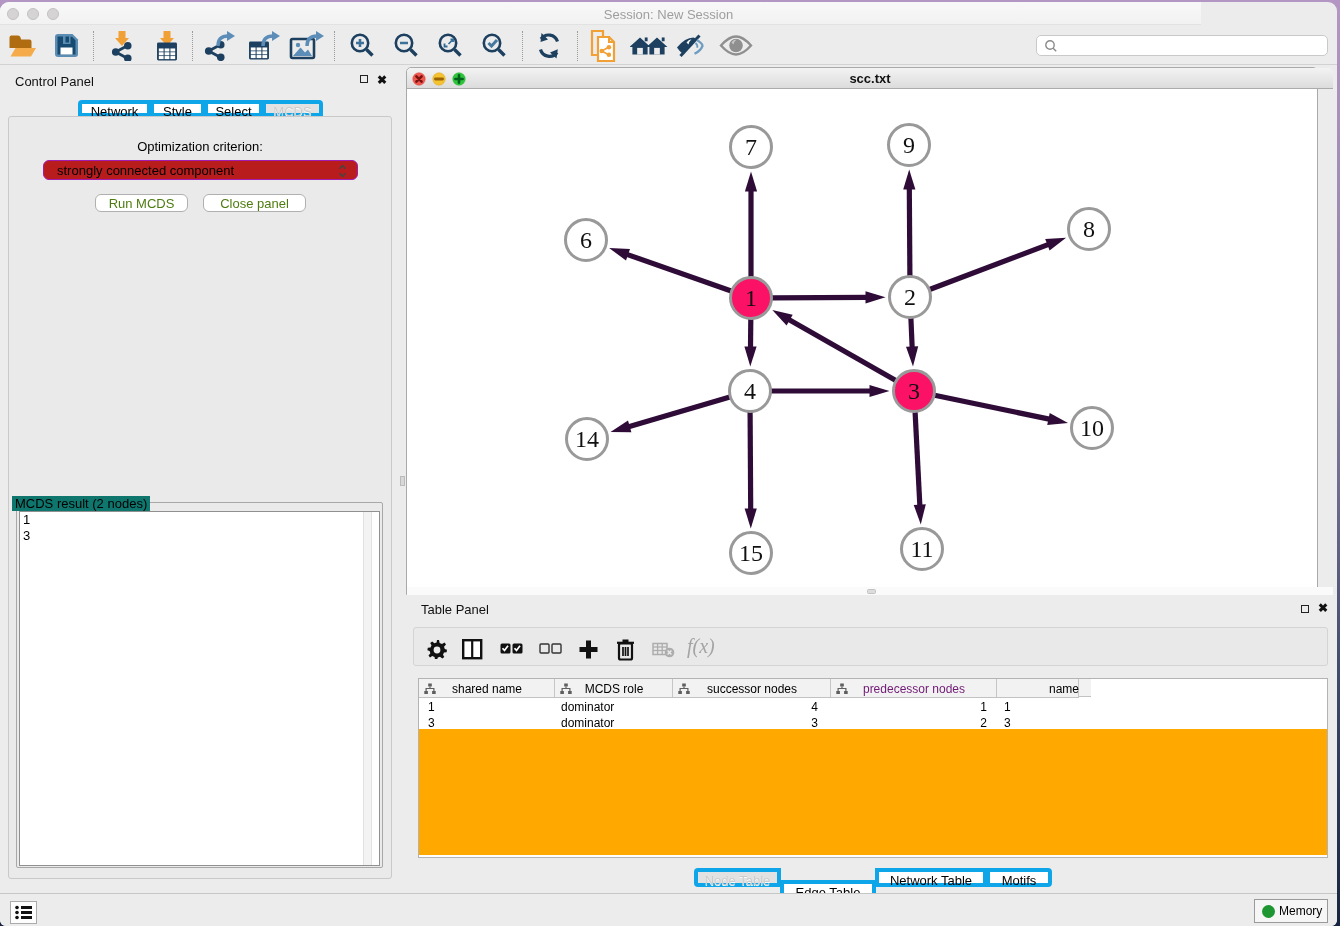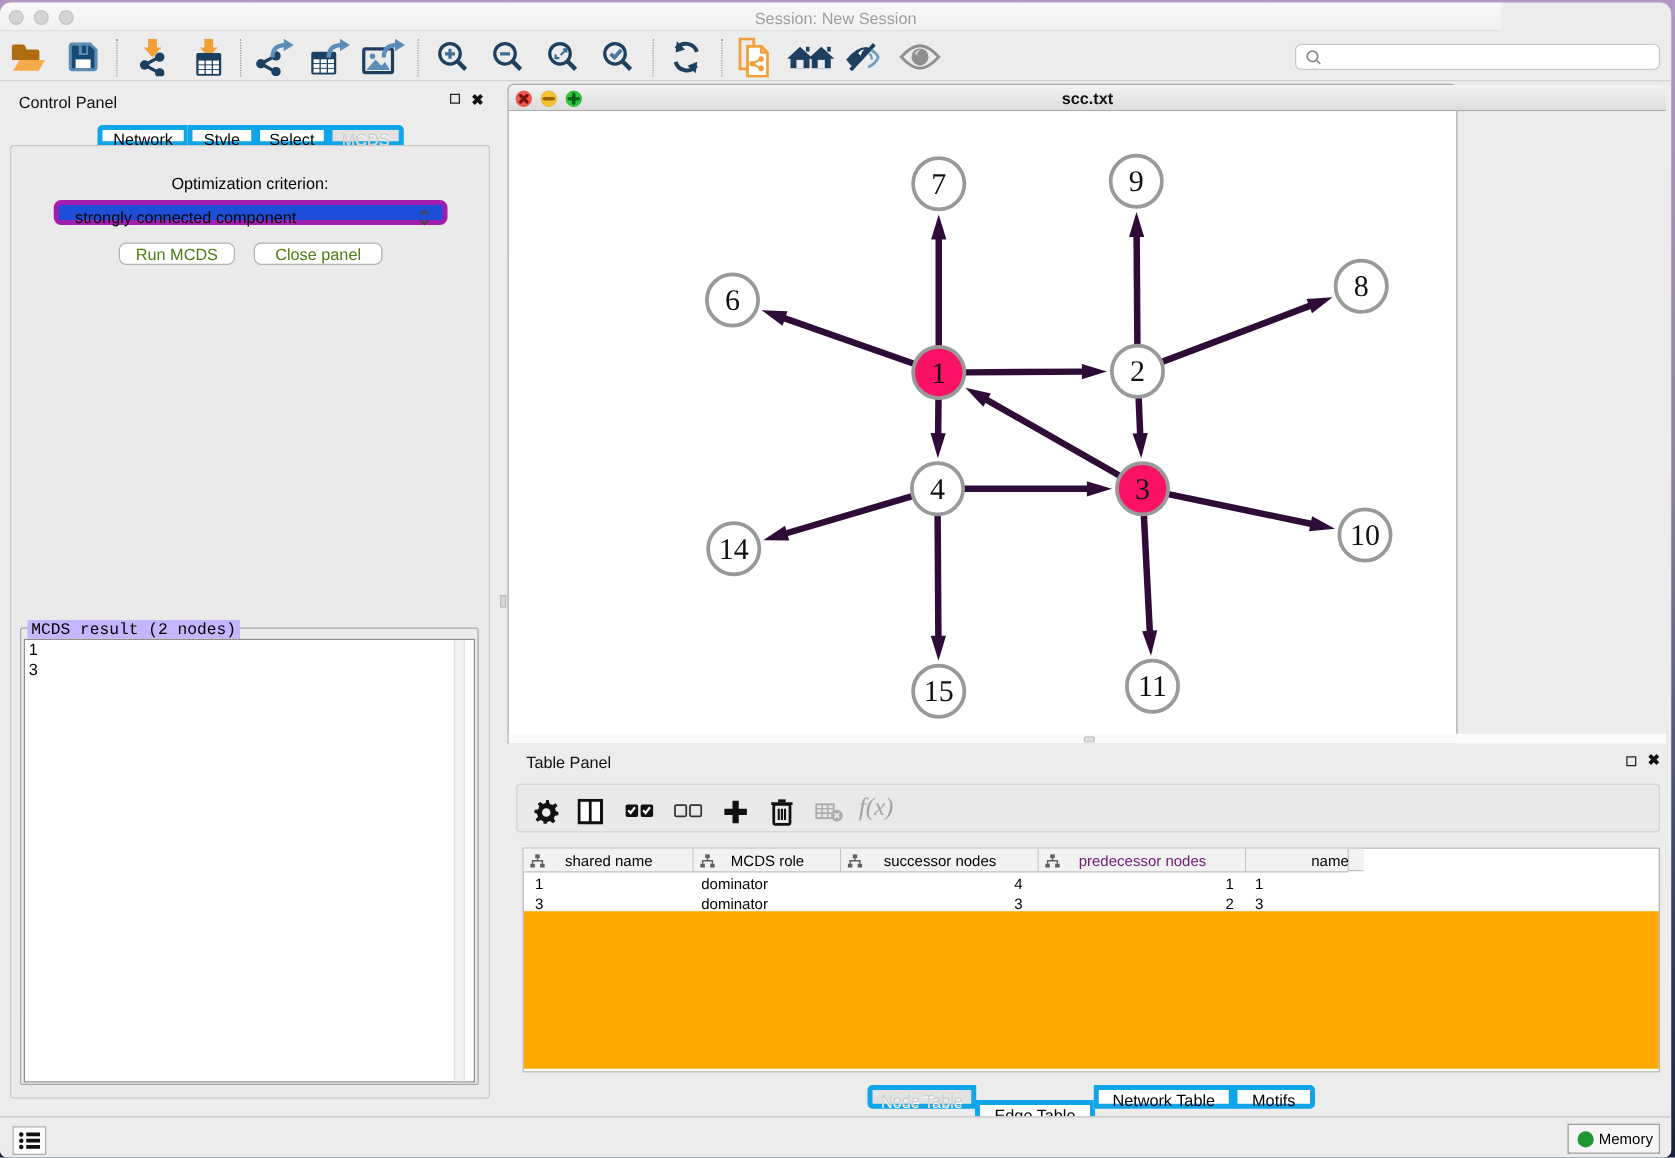--- a/index.html
+++ b/index.html
@@ -199,42 +199,42 @@
     <div class="sqico" style="left:360px;top:10px;"></div>
     <div class="xico" style="left:377px;top:8px;">✖</div>
 
     <div class="tab" style="left:78px;top:35px;width:73px;border-radius:4px 0 0 0;">Network</div>
     <div class="tab" style="left:150px;top:35px;width:55px;">Style</div>
     <div class="tab" style="left:204px;top:35px;width:59px;">Select</div>
     <div class="tab tabsel" style="left:262px;top:35px;width:61px;border-radius:0 4px 0 0;">MCDS</div>
 
     <div class="abs" style="left:8px;top:51px;width:384px;height:763px;background:#eaeaea;border:1px solid #c9c9c9;border-radius:3px;"></div>
     <div class="abs ph" style="left:0;top:74px;width:400px;text-align:center;">Optimization criterion:</div>
-    <div class="abs" style="left:43px;top:95px;width:315px;height:20px;background:#1d4ed8;border:4px solid #a21caf;border-radius:6px;">
+    <div class="abs" style="left:43px;top:95px;width:315px;height:20px;background:#b91c1c;border:1px solid #a21caf;border-radius:6px;">
       <span style="position:absolute;left:13px;top:2px;font-size:13px;">strongly connected component</span>
       <svg width="11" height="14" style="position:absolute;right:9px;top:3px" viewBox="0 0 11 14">
           <path d="M2.5 4.8 L5.5 1.6 L8.5 4.8" fill="none" stroke="#444" stroke-width="1.5"></path>
           <path d="M2.5 9.2 L5.5 12.4 L8.5 9.2" fill="none" stroke="#444" stroke-width="1.5"></path>
         </svg>
     </div>
     <div class="btn" style="left:95px;top:129px;width:93px;height:18px;line-height:17px;">Run MCDS</div>
     <div class="btn" style="left:203px;top:129px;width:103px;height:18px;line-height:17px;">Close panel</div>
 
     <div class="abs" style="left:16px;top:437px;width:367px;height:366px;border:1px solid #a8a8a8;border-radius:2px;"></div>
-    <div class="abs" style="left:22px;top:431px;background:#c4b5fd;font-size:13px;padding:0 3px;font-family:Liberation Mono, monospace;">MCDS result (2 nodes)</div>
+    <div class="abs" style="left:12px;top:431px;background:#0f766e;font-size:13px;padding:0 3px;">MCDS result (2 nodes)</div>
     <div class="abs" style="left:19px;top:446px;width:361px;height:355px;background:#fff;border:1px solid #909090;"></div>
     <div class="abs" style="left:363px;top:447px;width:9px;height:353px;background:#f3f3f3;border-left:1px solid #e2e2e2;border-right:1px solid #e2e2e2;"></div>
     <div class="abs" style="left:23px;top:447px;font-size:13px;">1</div>
     <div class="abs" style="left:23px;top:463px;font-size:13px;">3</div>
   </div>
 
   <div class="abs" style="left:400px;top:63px;width:6px;height:828px;background:#ececec;"></div>
   <div class="abs" style="left:400px;top:474px;width:5px;height:10px;background:#d8d8d8;border:1px solid #bbb;"></div>
 
-  <div class="abs" style="left:406px;top:65px;width:760px;height:528px;border:1px solid #a9a9a9;border-radius:5px 5px 0 0;background:#fff;">
+  <div class="abs" style="left:406px;top:65px;width:912px;height:528px;border:1px solid #a9a9a9;border-radius:5px 5px 0 0;background:#fff;">
     <div class="abs" style="left:0;top:0;width:926px;height:21px;background:linear-gradient(#f3f3f3,#dcdcdc);border-bottom:1px solid #ababab;border-radius:5px 5px 0 0;">
       <div class="abs" style="left:0;top:3px;width:926px;text-align:center;font-size:13px;font-weight:bold;color:#111;">scc.txt</div>
       <svg width="60" height="14" style="position:absolute;left:5px;top:4px" viewBox="0 0 60 14">
         <circle cx="7" cy="7" r="6.2" fill="#f0574f" stroke="#d84b43" stroke-width="0.6"></circle>
         <path d="M4.4 4.4 L9.6 9.6 M9.6 4.4 L4.4 9.6" stroke="#7c130e" stroke-width="2.6" stroke-linecap="round"></path>
         <circle cx="27" cy="7" r="6.2" fill="#f5c32f" stroke="#e0ab28" stroke-width="0.6"></circle>
         <line x1="23.4" y1="7" x2="30.6" y2="7" stroke="#9a6404" stroke-width="2.8" stroke-linecap="round"></line>
         <circle cx="47" cy="7" r="6.2" fill="#2ec63b" stroke="#28b133" stroke-width="0.6"></circle>
         <path d="M47 3.4 L47 10.6 M43.4 7 L50.6 7" stroke="#00611b" stroke-width="2.7" stroke-linecap="round"></path>
       </svg>

